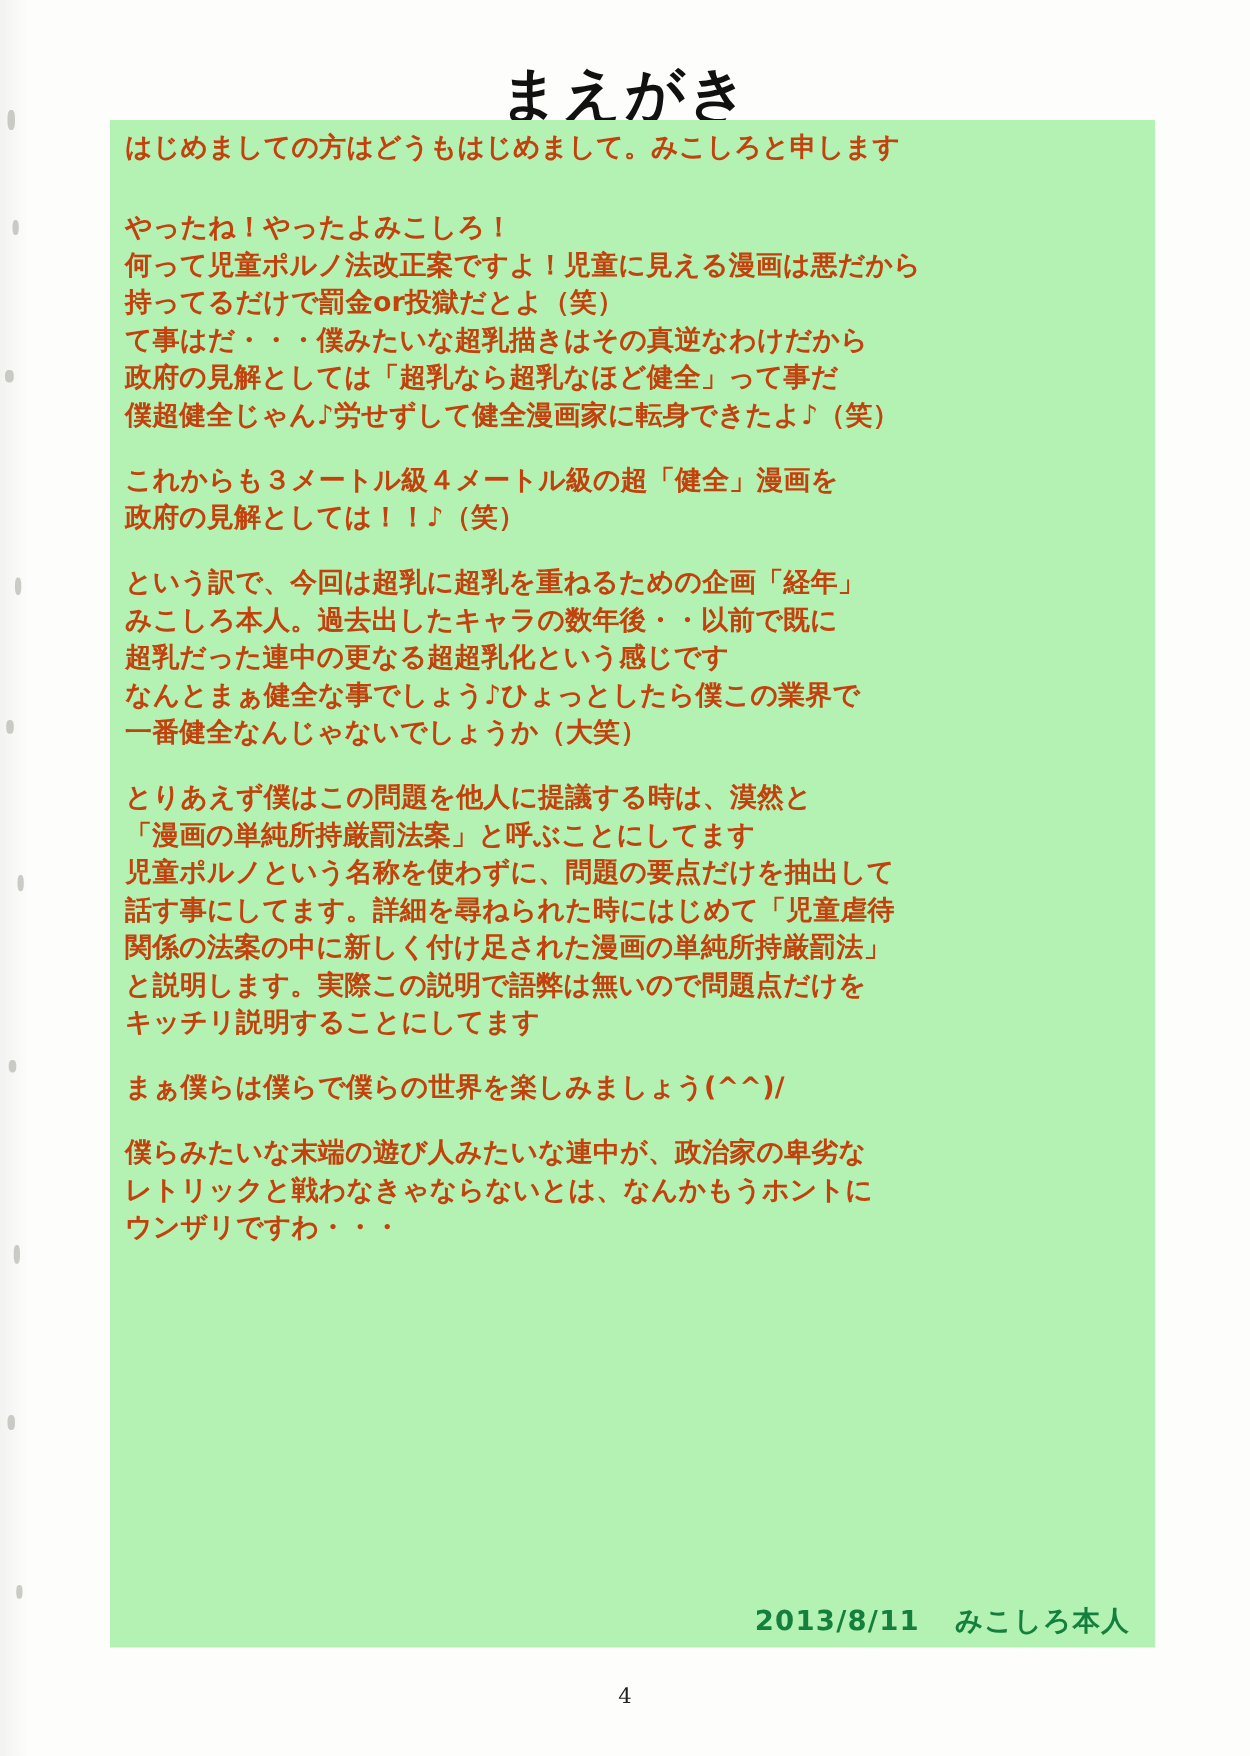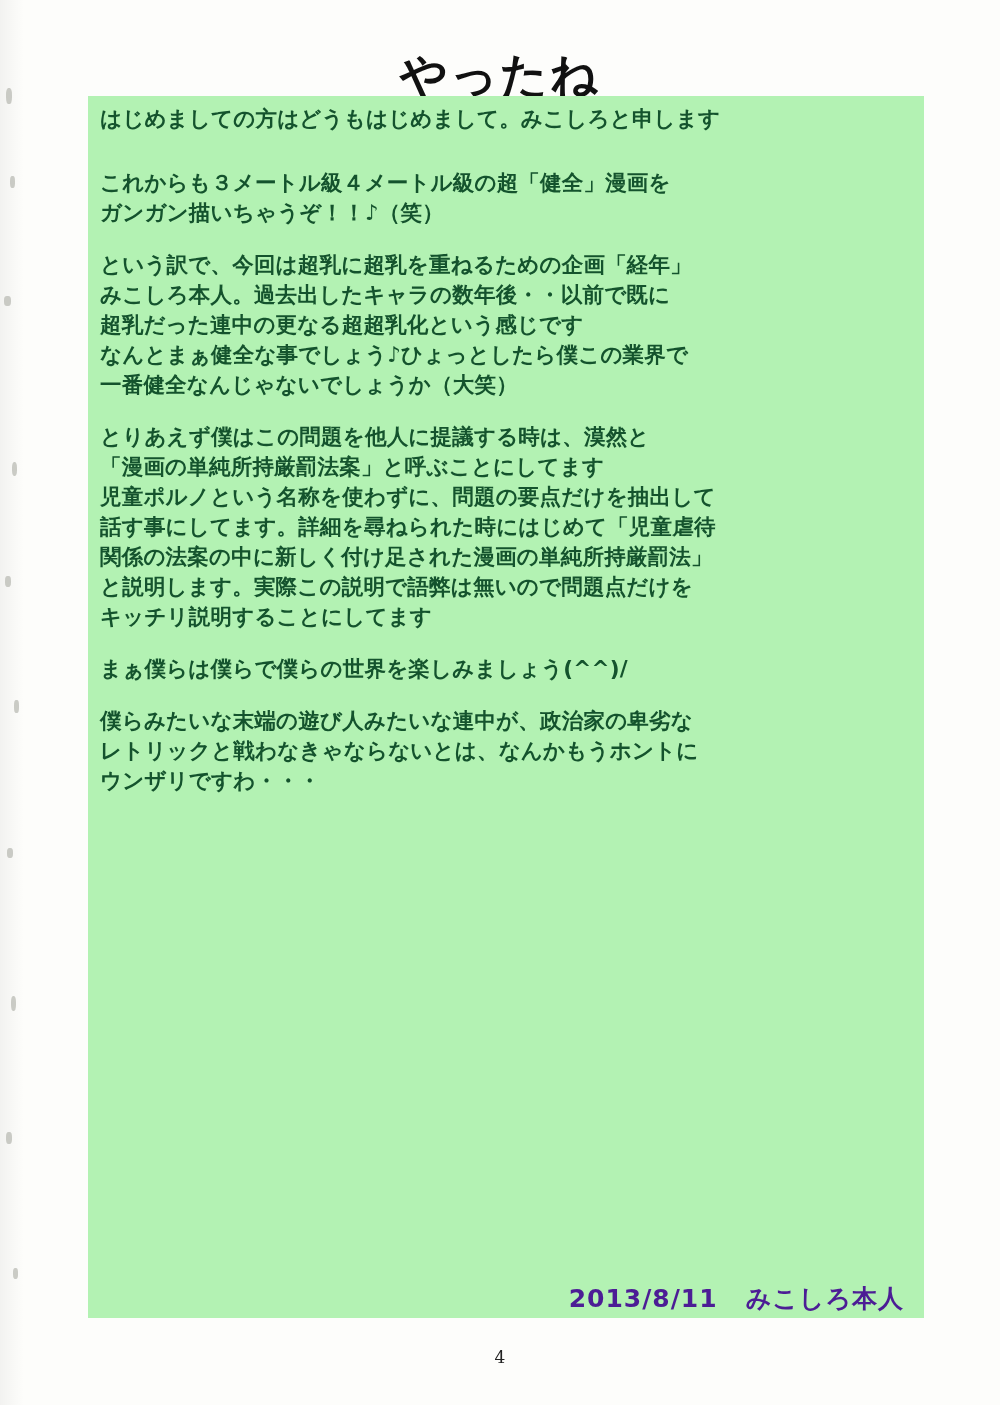--- a/index.html
+++ b/index.html
@@ -59,21 +59,21 @@
     width: 836px;
     height: 1222px;
     background: #b3f2b3;
   }
 
   .body-text {
     position: absolute;
     left: 100px;
     top: 104px;
     width: 820px;
-    color: #14532d;
+    color: #c2410c;
     font-size: 21.5px;
     line-height: 30px;
     font-family: "DejaVu Sans", "Liberation Sans", sans-serif;
     font-weight: bold;
     letter-spacing: 0.2px;
   }
 
   .para {
     margin: 0 0 22px 0;
     white-space: pre-wrap;
@@ -81,24 +81,24 @@
   .para:last-child { margin-bottom: 0; }
 
   .lead {
     margin: 0 0 34px 0;
   }
 
   .signature {
     position: absolute;
     right: 96px;
     top: 1282px;
-    font-size: 25px;
+    font-size: 22px;
     font-weight: bold;
     font-family: "DejaVu Sans", "Liberation Sans", sans-serif;
-    color: #4c1d95;
+    color: #15803d;
     letter-spacing: 1px;
   }
   .signature .date { margin-right: 28px; }
 
   .page-number {
     position: absolute;
     left: 0;
     top: 1347px;
     width: 1000px;
     text-align: center;
@@ -117,28 +117,34 @@
   <div class="speck" style="left:10px; top:176px; width:5px;  height:12px;"></div>
   <div class="speck" style="left:4px;  top:296px; width:7px;  height:10px;"></div>
   <div class="speck" style="left:12px; top:462px; width:5px;  height:14px;"></div>
   <div class="speck" style="left:5px;  top:576px; width:6px;  height:11px;"></div>
   <div class="speck" style="left:14px; top:700px; width:5px;  height:13px;"></div>
   <div class="speck" style="left:7px;  top:848px; width:6px;  height:10px;"></div>
   <div class="speck" style="left:11px; top:996px; width:5px;  height:15px;"></div>
   <div class="speck" style="left:6px;  top:1132px;width:6px;  height:12px;"></div>
   <div class="speck" style="left:13px; top:1268px;width:5px;  height:11px;"></div>
 
-  <div class="title">やったね</div>
+  <div class="title">まえがき</div>
 
   <div class="green-block"></div>
 
   <div class="body-text">
     <p class="para lead">はじめましての方はどうもはじめまして。みこしろと申します</p>
+    <p class="para">やったね！やったよみこしろ！
+何って児童ポルノ法改正案ですよ！児童に見える漫画は悪だから
+持ってるだけで罰金or投獄だとよ（笑）
+て事はだ・・・僕みたいな超乳描きはその真逆なわけだから
+政府の見解としては「超乳なら超乳なほど健全」って事だ
+僕超健全じゃん♪労せずして健全漫画家に転身できたよ♪（笑）</p>
     <p class="para">これからも３メートル級４メートル級の超「健全」漫画を
-ガンガン描いちゃうぞ！！♪（笑）</p>
+政府の見解としては！！♪（笑）</p>
     <p class="para">という訳で、今回は超乳に超乳を重ねるための企画「経年」
 みこしろ本人。過去出したキャラの数年後・・以前で既に
 超乳だった連中の更なる超超乳化という感じです
 なんとまぁ健全な事でしょう♪ひょっとしたら僕この業界で
 一番健全なんじゃないでしょうか（大笑）</p>
     <p class="para">とりあえず僕はこの問題を他人に提議する時は、漠然と
 「漫画の単純所持厳罰法案」と呼ぶことにしてます
 児童ポルノという名称を使わずに、問題の要点だけを抽出して
 話す事にしてます。詳細を尋ねられた時にはじめて「児童虐待
 関係の法案の中に新しく付け足された漫画の単純所持厳罰法」

